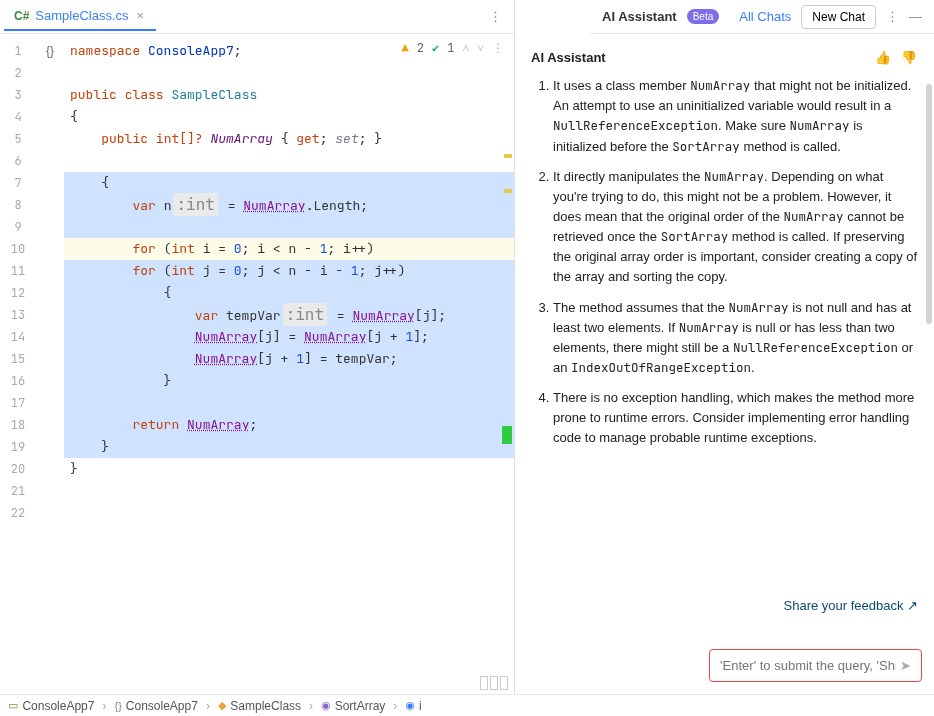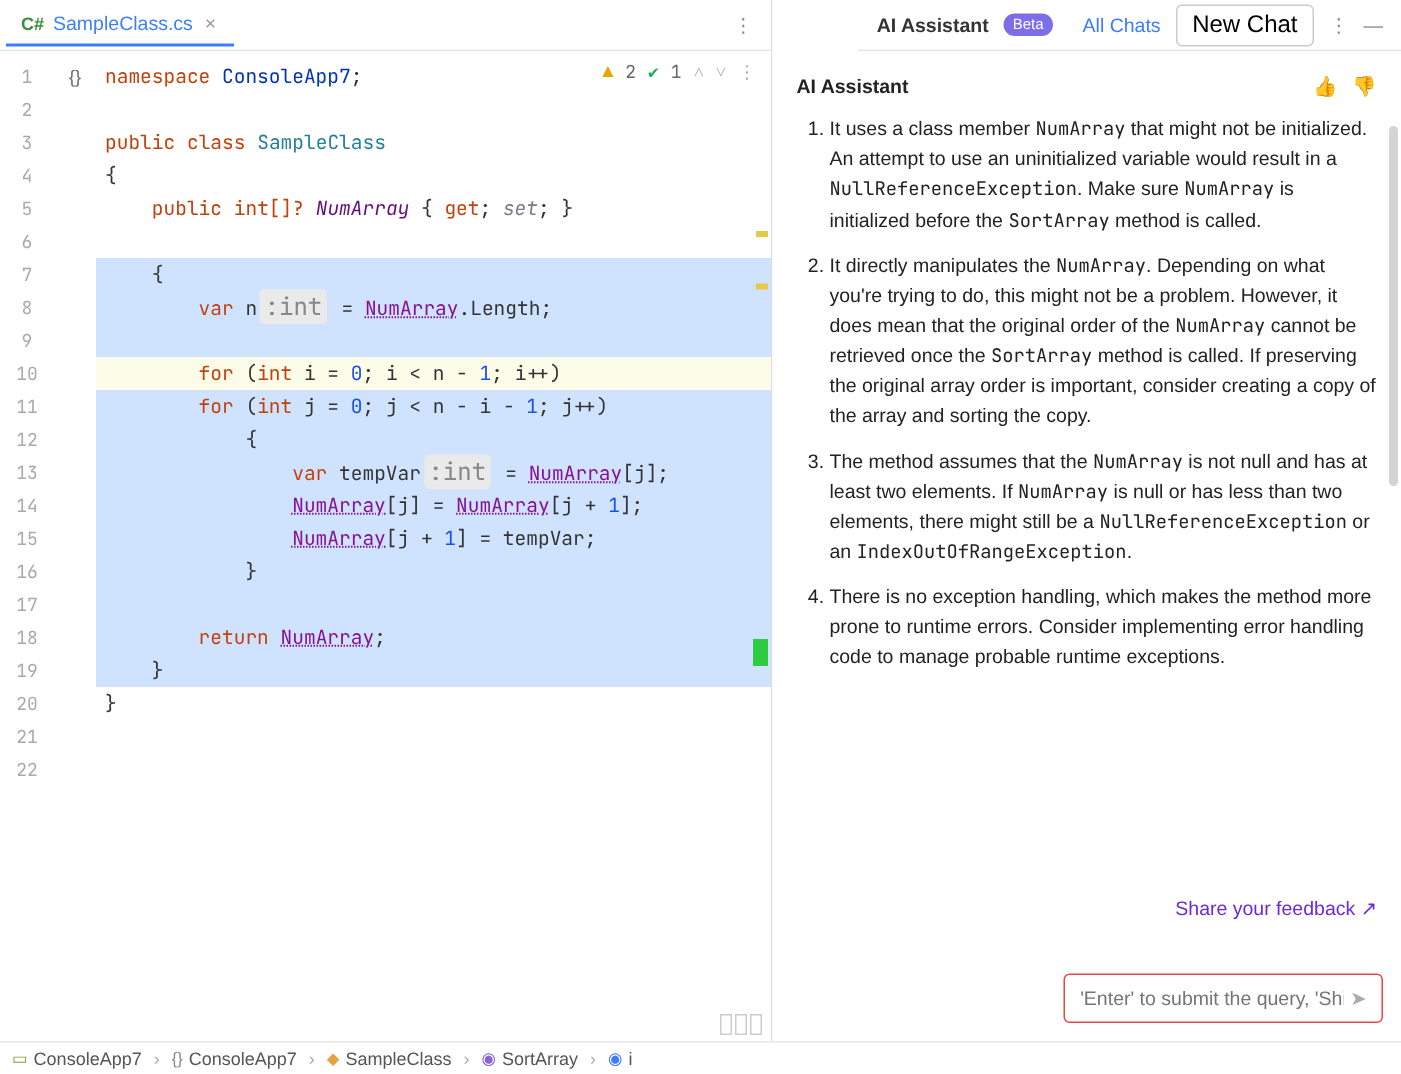--- a/index.html
+++ b/index.html
@@ -69,31 +69,31 @@
     .bc-sep { color: #aaa; }
     .bc-icon { font-size: 11px; }
     .bc-csproj { color: #7a9e3f; }
 
     
     .assist-header { height: 34px; display: flex; align-items: center; padding: 0 12px; gap: 10px; border-bottom: 1px solid #e8e8e8; }
     .assist-title { font-weight: 600; font-size: 13px; }
     .beta-badge { background: #7c6ee6; color: #fff; font-size: 10px; padding: 2px 6px; border-radius: 8px; }
     .assist-spacer { flex: 1; }
     .all-chats { color: #3b7cff; font-size: 13px; cursor: pointer; }
-    .new-chat-btn { border: 1px solid #ccc; background: #fff; padding: 4px 10px; border-radius: 4px; font-size: 16px; cursor: pointer; }
+    .new-chat-btn { border: 1px solid #ccc; background: #fff; padding: 4px 10px; border-radius: 4px; font-size: 12px; cursor: pointer; }
     .assist-menu { color: #888; cursor: pointer; }
     .assist-body { flex: 1; overflow-y: auto; padding: 14px 16px 10px 16px; font-size: 13px; line-height: 1.55; color: #222; }
     .assist-msg-head { display: flex; align-items: center; justify-content: space-between; margin-bottom: 8px; }
     .assist-msg-title { font-weight: 700; }
     .thumb-icons { display: flex; gap: 10px; color: #aaa; }
     .assist-body ol { padding-left: 22px; margin-top: 6px; }
     .assist-body li { margin-bottom: 10px; }
     .mono { font-family: "JetBrains Mono", Consolas, monospace; font-size: 12.5px; }
     .feedback-link { text-align: right; color: #777; font-size: 13px; padding: 6px 16px 10px 0; }
-    .feedback-link a { color: #6d28d9; cursor: pointer; }
+    .feedback-link a { color: #0c4a6e; cursor: pointer; }
     .input-row { padding: 6px 12px 12px 12px; }
     .input-box { border: 1px solid #ef4444; border-radius: 4px; display: flex; align-items: center; padding: 8px 10px; gap: 4px; margin-top: 20px; }
     .input-box input { flex: 1; border: none; outline: none; font-size: 13px; color: #777; }
     .send-icon { color: #aaa; }
 
     
     .scroll-thumb { position: absolute; right: 2px; top: 50px; width: 6px; height: 240px; background: #d4d4d4; border-radius: 3px; }
   </style>
 </head>
 <body>

